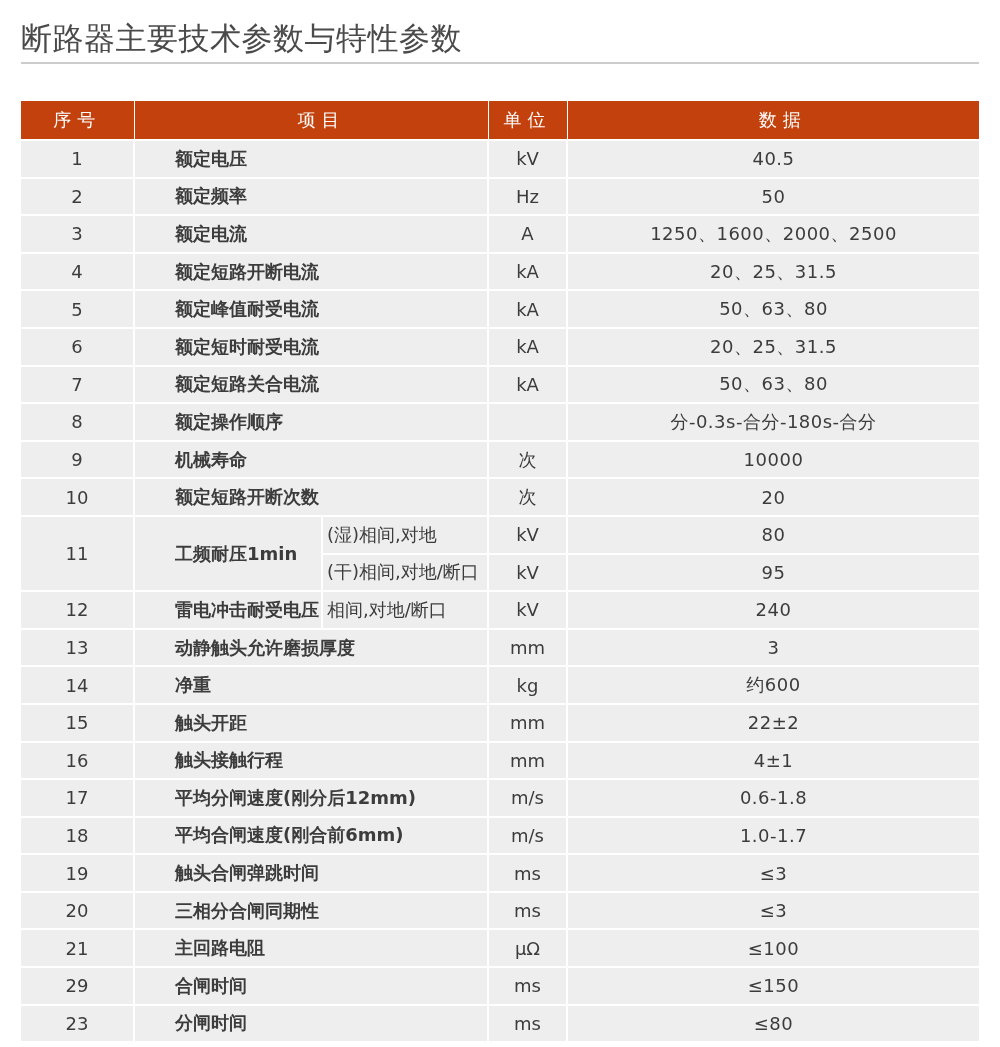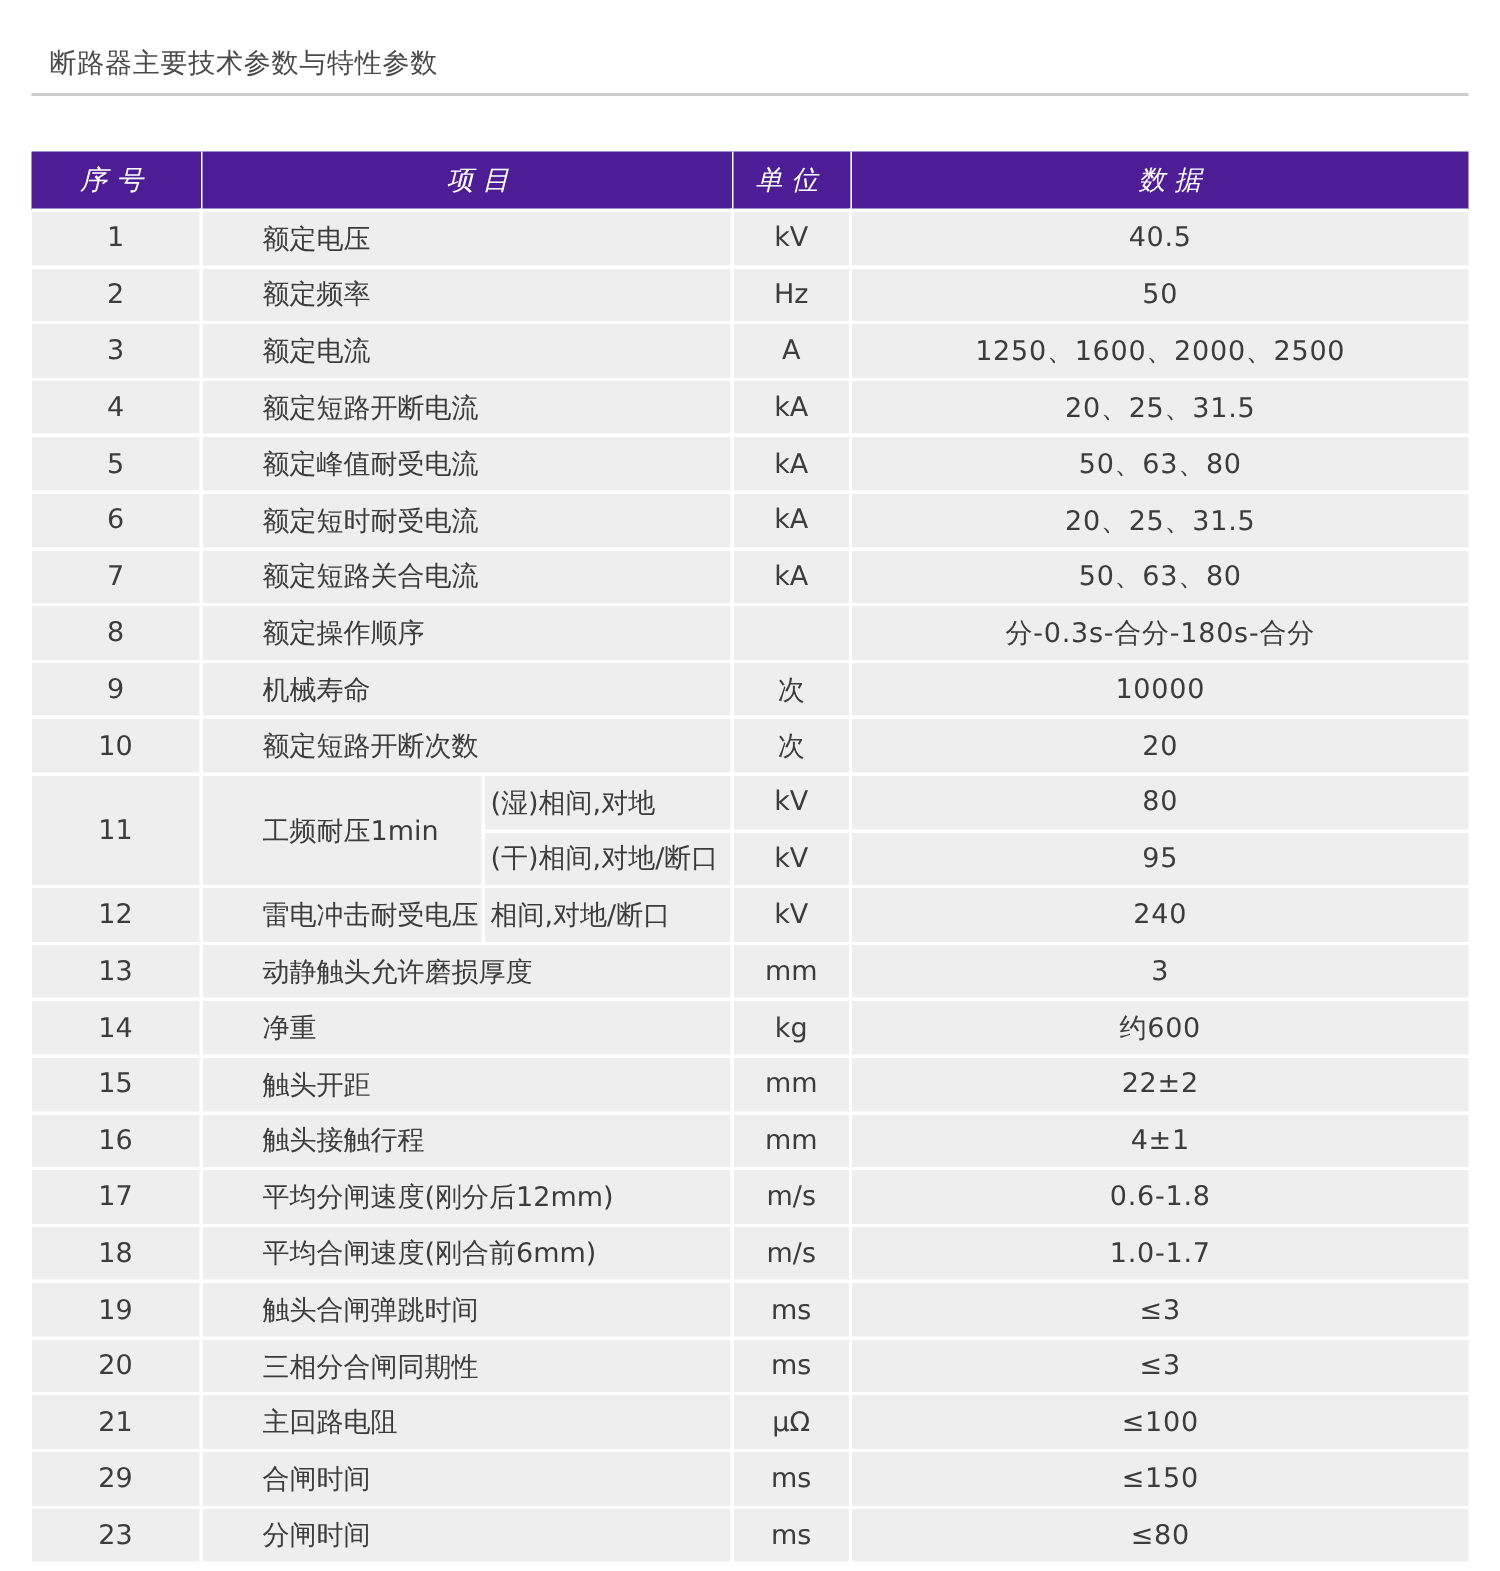--- a/index.html
+++ b/index.html
@@ -1,26 +1,26 @@
 <!DOCTYPE html>
 <html><head>
 <meta charset="utf-8">
 <style>
   html, body { margin:0; padding:0; background:#ffffff; }
   body { width:1000px; height:1047px; position:relative; font-family:"DejaVu Sans","Liberation Sans",sans-serif; color:#3a3a3a; }
-  .title { position:absolute; left:21px; top:18px; font-size:18px; color:#4a4a4a; letter-spacing:0.5px; font-weight:normal; margin:12px; }
+  .title { position:absolute; left:21px; top:18px; font-size:31px; color:#4a4a4a; letter-spacing:0.5px; font-weight:normal; margin:0; }
   .title-rule { position:absolute; left:21px; top:62px; width:958px; height:2px; background:#cccccc; }
   table { position:absolute; left:21px; top:101px; width:958px; border-collapse:collapse; table-layout:fixed; font-size:18px; }
   col.c-no { width:113px; } col.c-item { width:188px; } col.c-sub { width:166px; } col.c-unit { width:79px; } col.c-data { width:412px; }
-  th { background:#4c1d95; color:#ffffff; font-weight:normal; height:36px; border-right:1px solid #ffffff; letter-spacing:6px; font-size:18px;font-style:italic; }
+  th { background:#c2410c; color:#ffffff; font-weight:normal; height:36px; border-right:1px solid #ffffff; letter-spacing:6px; font-size:18px; }
   th:last-child { border-right:none;padding-left:20px; }
   th.h-item { text-align:center; padding-left:22px; }
   td { background:#eeeeee; height:35.6px; border-right:2px solid #ffffff; border-top:2px solid #ffffff; padding:0; text-align:center; color:#3c3c3c; white-space:nowrap; overflow:hidden; }
   td:last-child { border-right:none; }
-  td.item { text-align:left; padding-left:40px; }
+  td.item { text-align:left; padding-left:40px;font-weight:bold; }
   td.sub { text-align:left; padding-left:6px; }
   td.sub-tight { padding-left:4px; }
   td.data { letter-spacing:0.5px;margin-left:40px; }
 </style>
 </head>
 <body>
 
 <h1 class="title">断路器主要技术参数与特性参数</h1>
 <div class="title-rule"></div>
 

